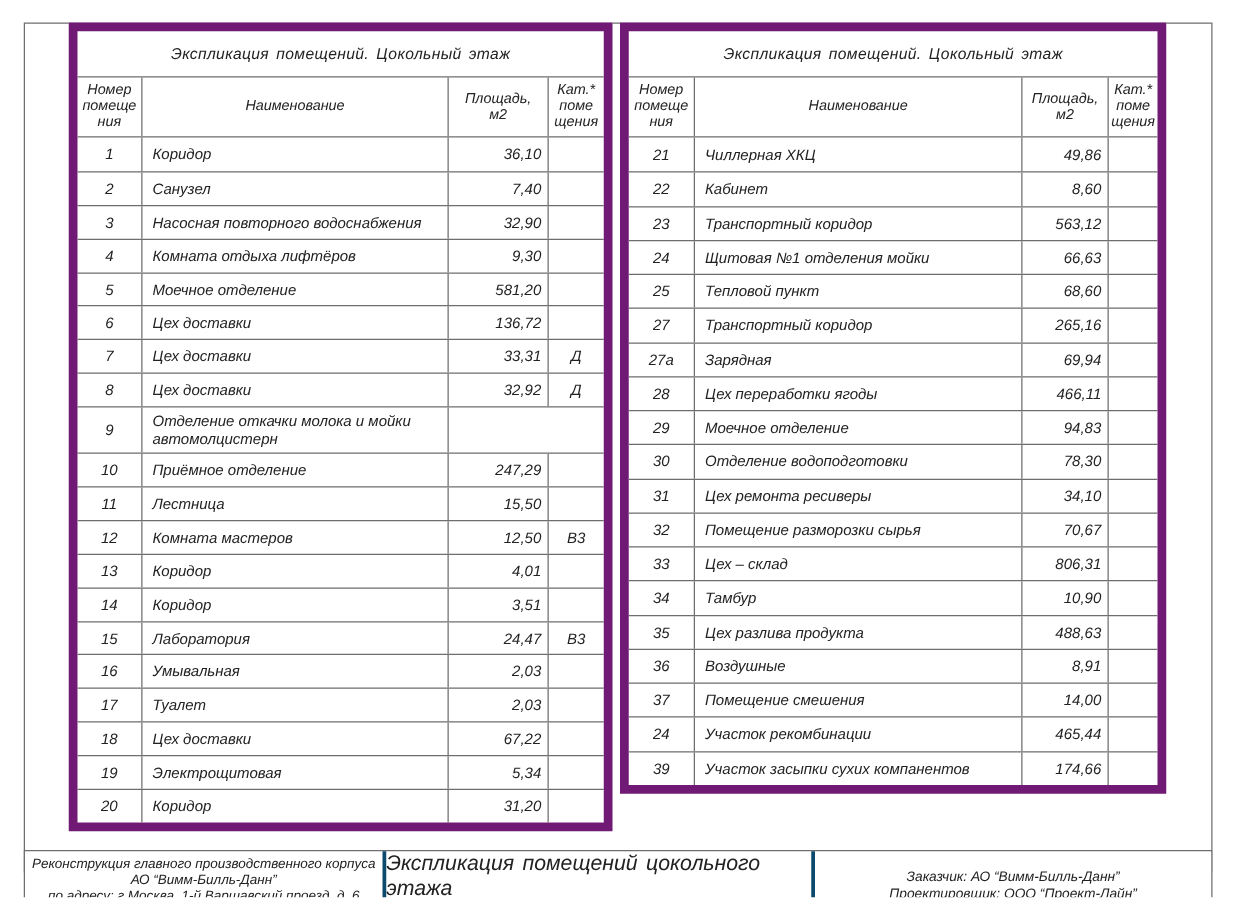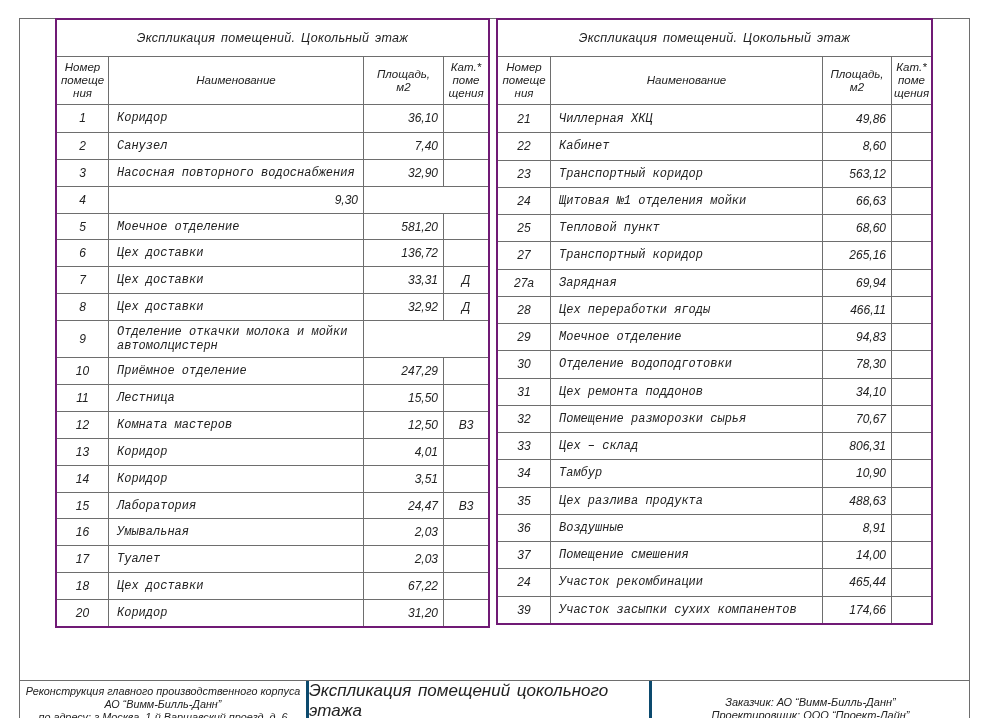--- a/index.html
+++ b/index.html
@@ -8,21 +8,21 @@
     font-family:"Liberation Sans", sans-serif; font-style:italic;
     color:#222222; overflow:hidden;
   }
   .frame {
     position:absolute; left:19px; top:18px; width:951px; height:680px;
     border:1px solid #6e6e6e; box-sizing:border-box;
   }
   
   .rtable {
     position:absolute; top:18px; background:#ffffff;
-    border:2px solid #701a75; box-sizing:border-box;
+    border:7px solid #701a75; box-sizing:border-box;
   }
   #table-left  { left:55px;  width:435px; }
   #table-right { left:496px; width:437px; }
 
   .t-title {
     height:37px; box-sizing:border-box; border-bottom:1px solid #6e6e6e;
     display:flex; align-items:center; justify-content:center;
     font-size:12.5px; letter-spacing:0.3px; word-spacing:2px;
   }
   .t-head {
@@ -42,21 +42,21 @@
   }
   .t-body .trow:first-child { border-top:none; }
   #table-left  .trow { min-height:26.9px; }
   #table-right .trow { min-height:27.25px; }
   .trow > div {
     display:flex; align-items:center; font-size:12px; box-sizing:border-box;
     line-height:14px;
   }
   .trow > div + div { border-left:1px solid #6e6e6e; }
   .cell-num  { justify-content:center; }
-  .cell-name { padding:4px 6px 4px 8px;font-family:Liberation Mono, monospace; }
+  .cell-name { padding:4px 6px 4px 8px; }
   .cell-area { justify-content:flex-end; padding-right:5px; }
   .cell-cat  { justify-content:center; }
 
   
   .tblock {
     position:absolute; left:19px; top:680px; width:951px; height:43px;
     border:1px solid #6e6e6e; box-sizing:border-box; background:#ffffff;
     display:grid; grid-template-columns:286px 343px 1fr;
   }
   .tblock > div { box-sizing:border-box; }
@@ -108,20 +108,21 @@
         <div class="cell-cat"></div>
       </div>
         <div class="trow">
         <div class="cell-num">3</div>
         <div class="cell-name">Насосная повторного водоснабжения</div>
         <div class="cell-area">32,90</div>
         <div class="cell-cat"></div>
       </div>
         <div class="trow">
         <div class="cell-num">4</div>
+        <div class="cell-name">Комната отдыха лифтёров</div>
         <div class="cell-area">9,30</div>
         <div class="cell-cat"></div>
       </div>
         <div class="trow">
         <div class="cell-num">5</div>
         <div class="cell-name">Моечное отделение</div>
         <div class="cell-area">581,20</div>
         <div class="cell-cat"></div>
       </div>
         <div class="trow">
@@ -192,20 +193,26 @@
         <div class="trow">
         <div class="cell-num">17</div>
         <div class="cell-name">Туалет</div>
         <div class="cell-area">2,03</div>
         <div class="cell-cat"></div>
       </div>
         <div class="trow">
         <div class="cell-num">18</div>
         <div class="cell-name">Цех доставки</div>
         <div class="cell-area">67,22</div>
+        <div class="cell-cat"></div>
+      </div>
+        <div class="trow">
+        <div class="cell-num">19</div>
+        <div class="cell-name">Электрощитовая</div>
+        <div class="cell-area">5,34</div>
         <div class="cell-cat"></div>
       </div>
         <div class="trow">
         <div class="cell-num">20</div>
         <div class="cell-name">Коридор</div>
         <div class="cell-area">31,20</div>
         <div class="cell-cat"></div>
       </div>
       </div>
   </div>
@@ -280,21 +287,21 @@
         <div class="cell-cat"></div>
       </div>
         <div class="trow">
         <div class="cell-num">30</div>
         <div class="cell-name">Отделение водоподготовки</div>
         <div class="cell-area">78,30</div>
         <div class="cell-cat"></div>
       </div>
         <div class="trow">
         <div class="cell-num">31</div>
-        <div class="cell-name">Цех ремонта поддонов</div>
+        <div class="cell-name">Цех ремонта ресиверы</div>
         <div class="cell-area">34,10</div>
         <div class="cell-cat"></div>
       </div>
         <div class="trow">
         <div class="cell-num">32</div>
         <div class="cell-name">Помещение разморозки сырья</div>
         <div class="cell-area">70,67</div>
         <div class="cell-cat"></div>
       </div>
         <div class="trow">

